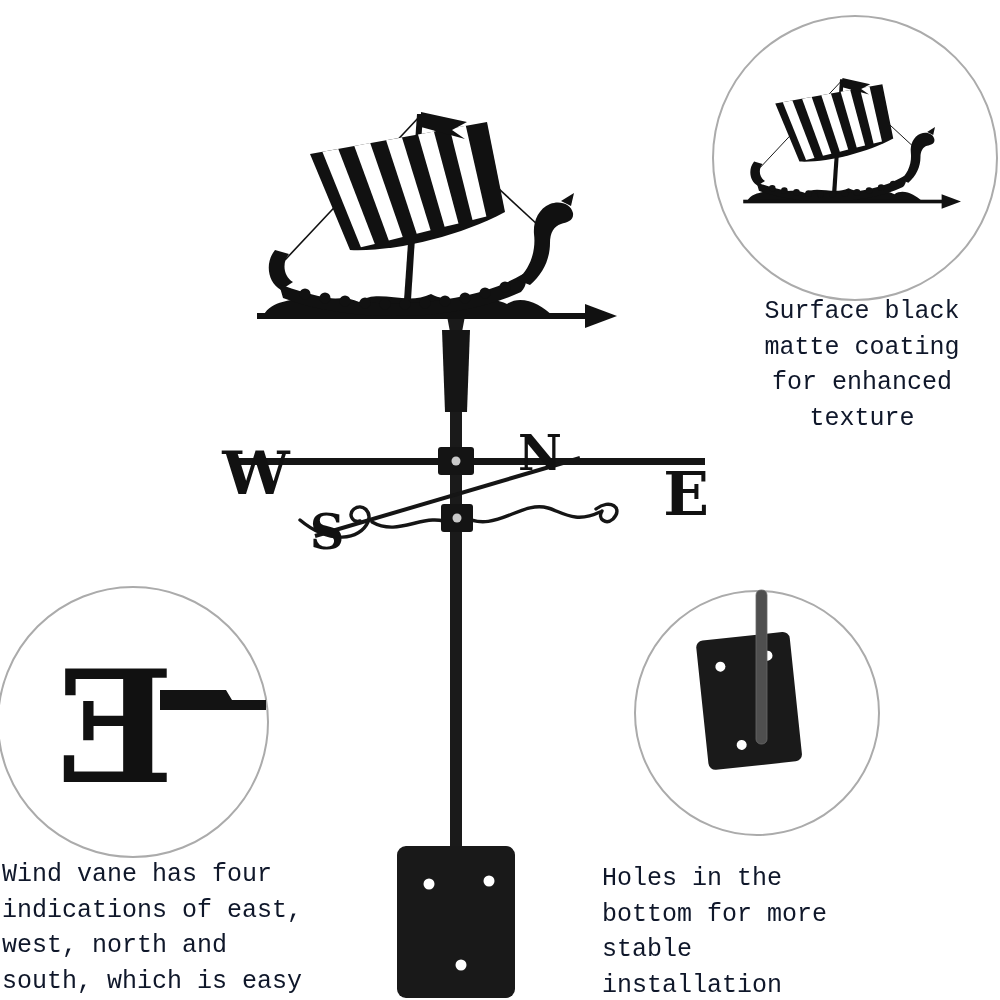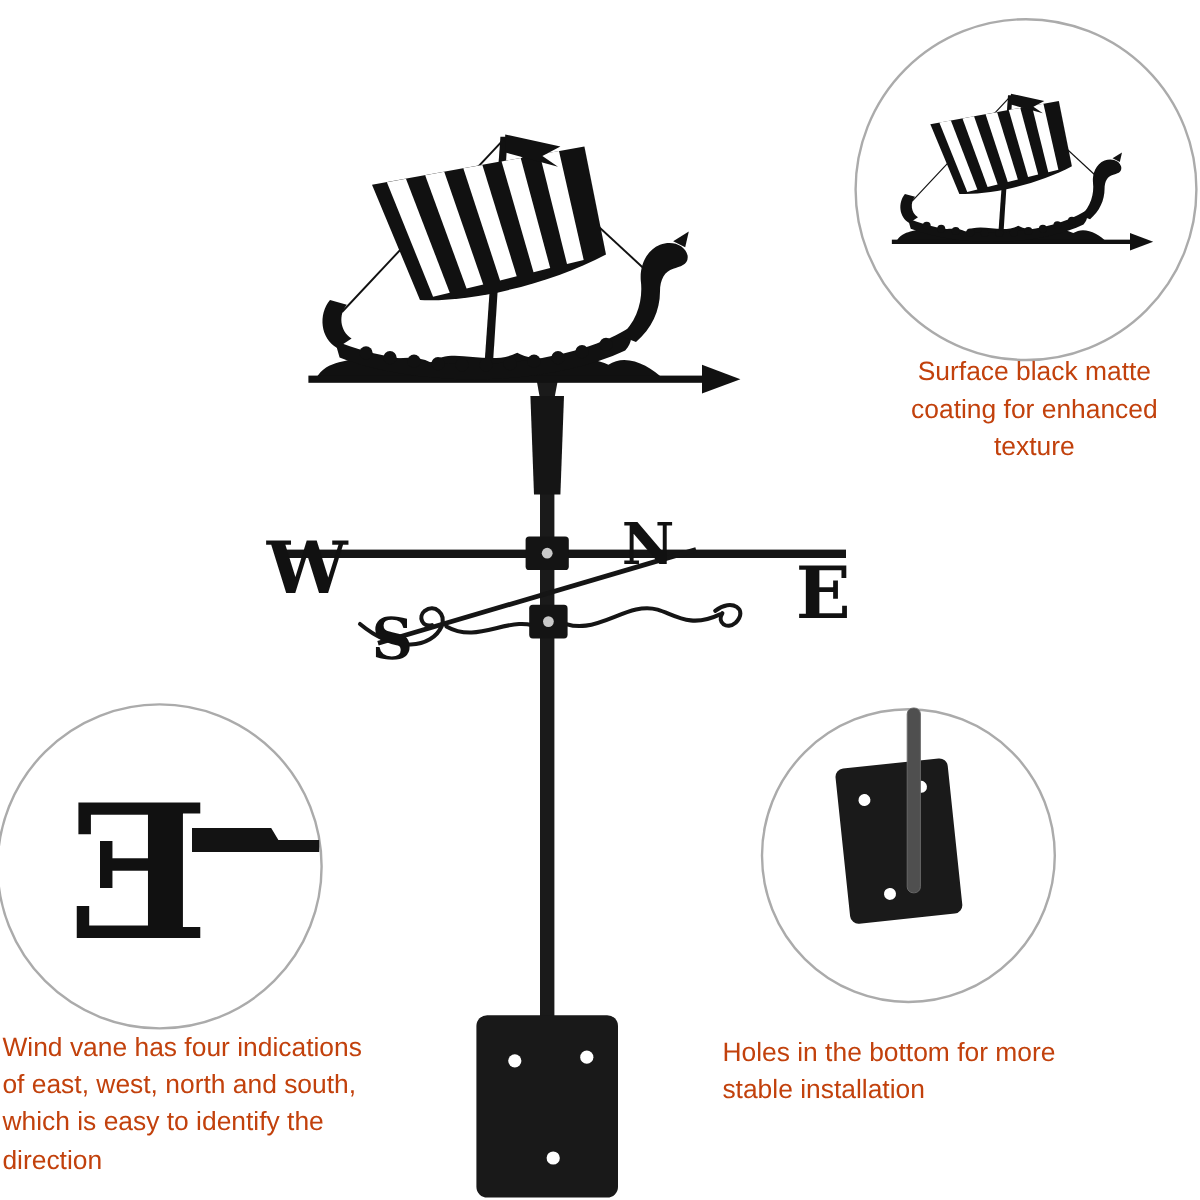--- a/index.html
+++ b/index.html
@@ -2,22 +2,22 @@
 <html><head>
 <meta charset="utf-8">
 <style>
   html,body{margin:0;padding:0;background:#fff;}
   .canvas{
     position:relative;width:1000px;height:1000px;background:#ffffff;
     overflow:hidden;font-family:"Liberation Sans",sans-serif;
   }
   .vane-svg{position:absolute;left:0;top:0;}
   .caption{
-    position:absolute;color:#c2410c;font-size:22px;line-height:1.42;
-    font-family:Liberation Sans, sans-serif;
+    position:absolute;color:#0f172a;font-size:25px;line-height:1.42;
+    font-family:Liberation Mono, monospace;
   }
   .cap-coating{left:736px;top:294px;width:252px;text-align:center;}
   .cap-directions{left:2px;top:857px;width:322px;text-align:left;}
   .cap-holes{left:602px;top:861px;width:282px;text-align:left;}
   .dir-letter{font-family:"DejaVu Serif",serif;font-weight:bold;fill:#111;}
 </style>
 </head>
 <body>
 
 <div class="canvas">

